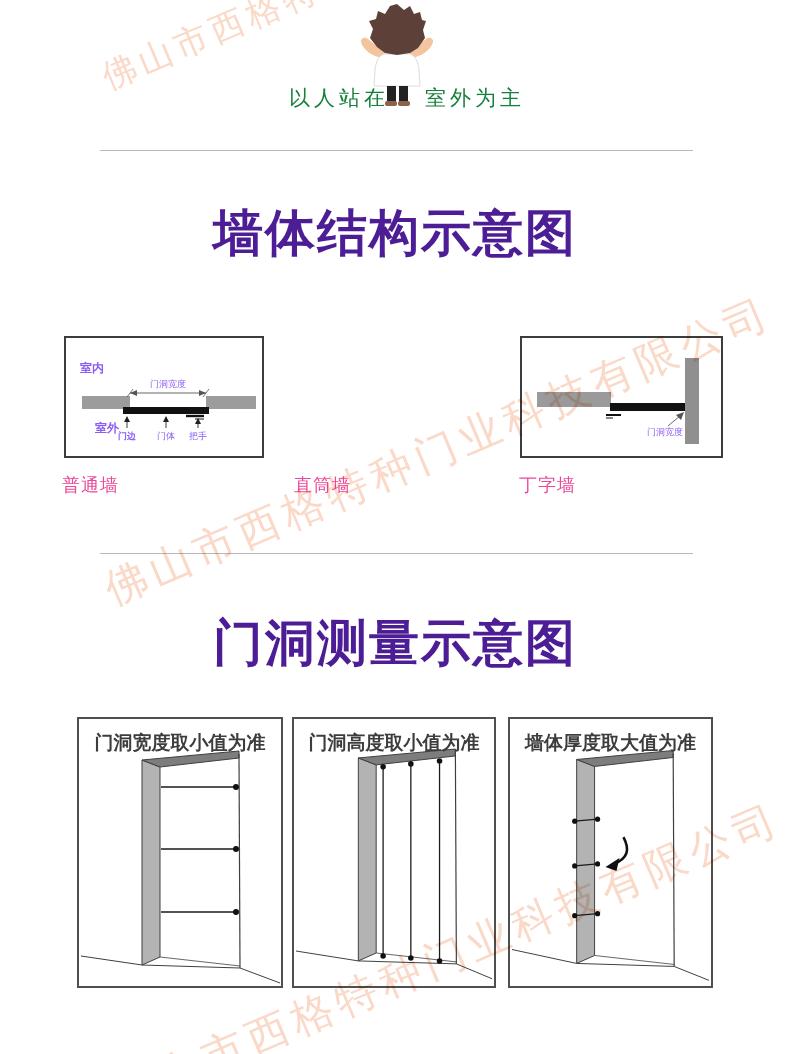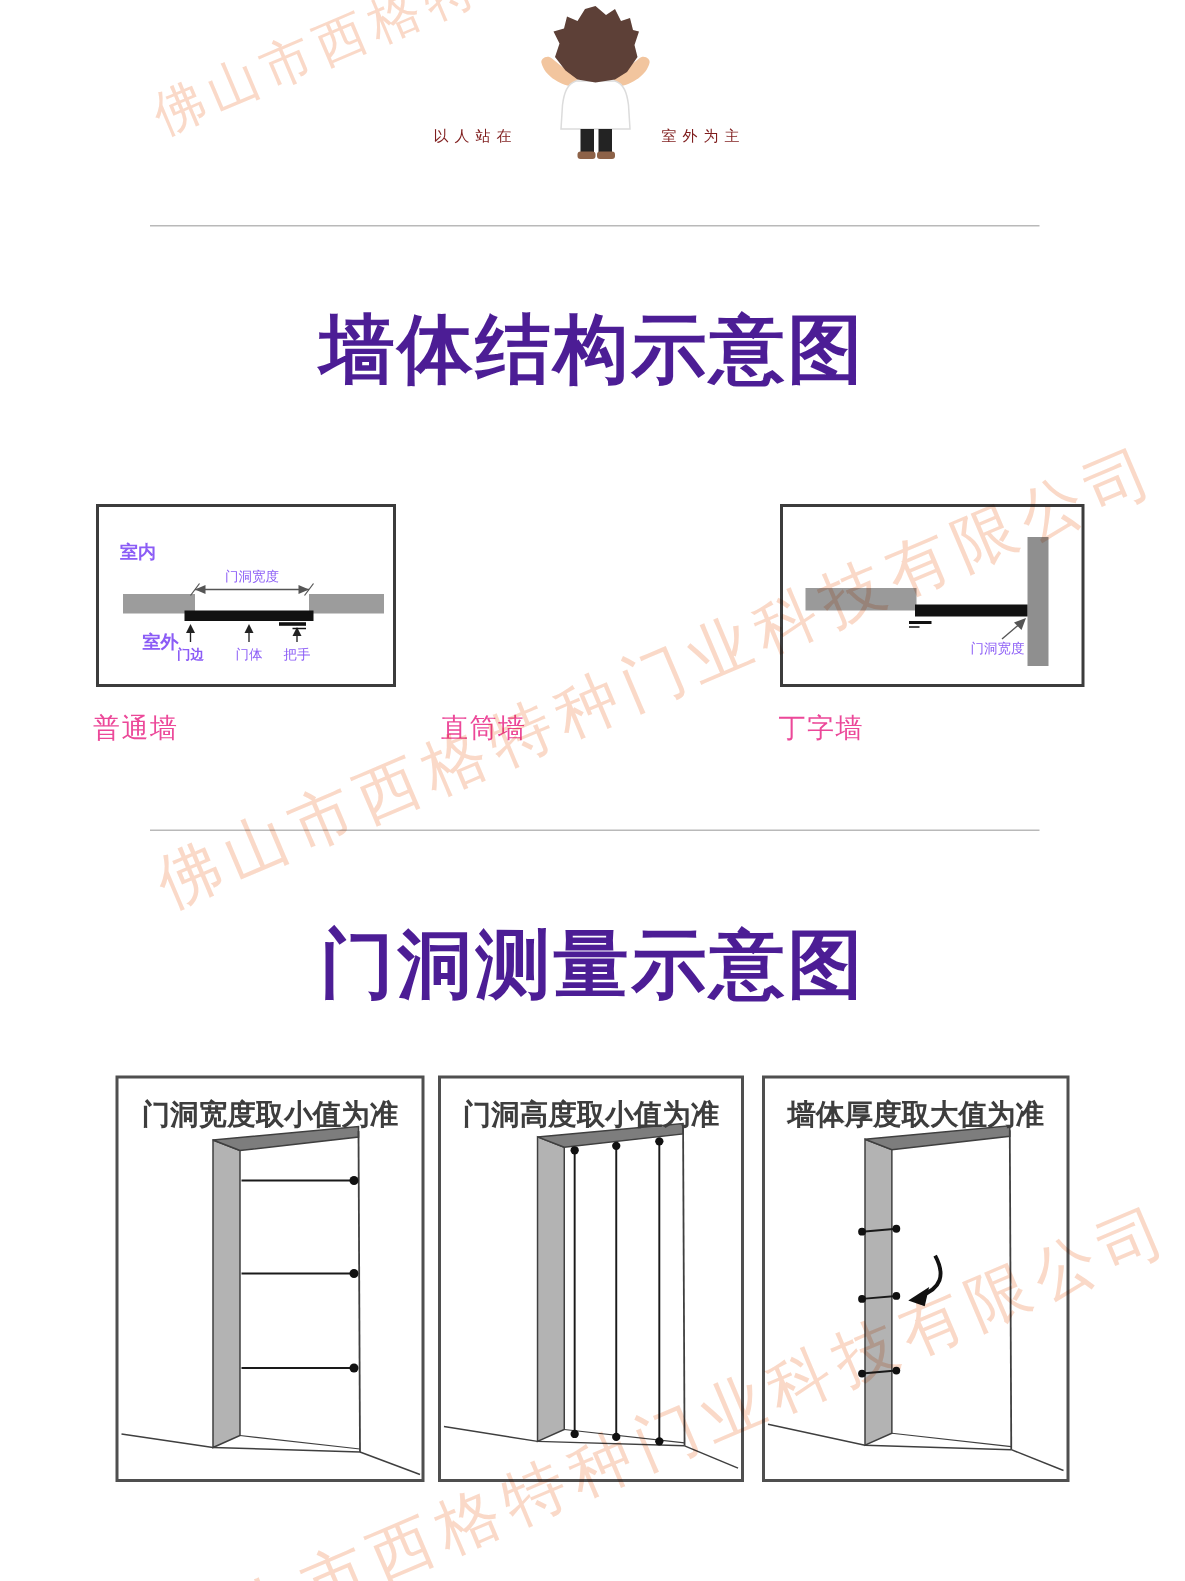--- a/index.html
+++ b/index.html
@@ -6,23 +6,23 @@
   .page{position:relative;width:790px;height:1054px;background:#fff;overflow:hidden;
         font-family:"Liberation Sans",sans-serif;}
   
   .wm{position:absolute;transform:rotate(-23deg);transform-origin:0 0;
       color:rgba(246,180,146,0.5);white-space:nowrap;pointer-events:none;
       mix-blend-mode:multiply;z-index:6;font-weight:400;}
   .wm1{left:95px;top:58px;font-size:34px;letter-spacing:5px;}
   .wm2{left:96px;top:566px;font-size:42px;letter-spacing:6px;}
   .wm3{left:105px;top:1072px;font-size:42px;letter-spacing:6px;}
   
-  .hdr-label{position:absolute;font-size:10px;color:#7f1d1d;letter-spacing:4px;top:84px;}
+  .hdr-label{position:absolute;font-size:21px;color:#15803d;letter-spacing:4px;top:84px;}
   .hdr-left{left:289px;}
-  .hdr-right{left:425px;margin-left:16px;}
+  .hdr-right{left:425px;}
   .person{position:absolute;left:352px;top:4px;width:90px;height:102px;}
   .divider{position:absolute;left:100px;width:593px;height:1px;background:#b9b9b9;}
   .d1{top:150px;}
   .d2{top:553px;}
   .sec-title{position:absolute;left:0;width:790px;text-align:center;
              font-size:50px;font-weight:700;color:#4c1d95;letter-spacing:2px;}
   .t1{top:200px;}
   .t2{top:610px;}
   
   .wall-box{position:absolute;top:336px;width:200px;height:122px;

